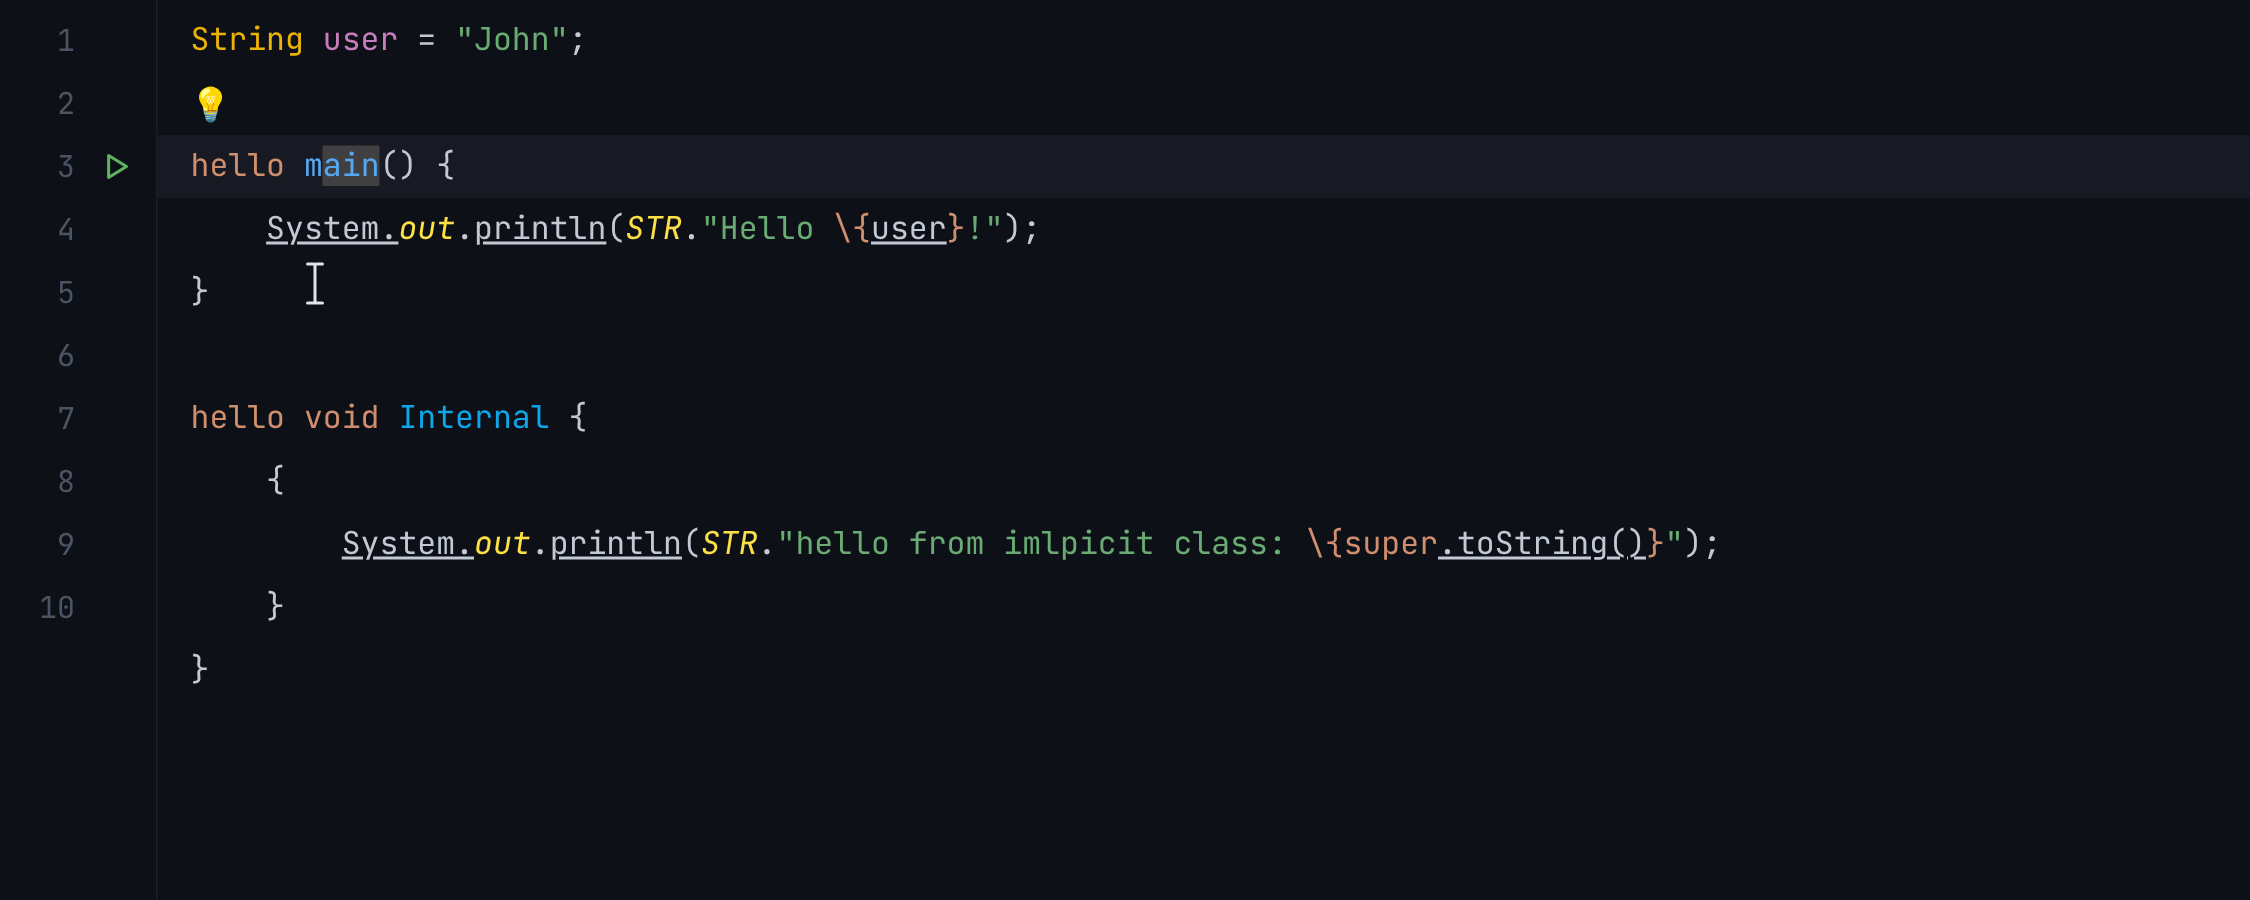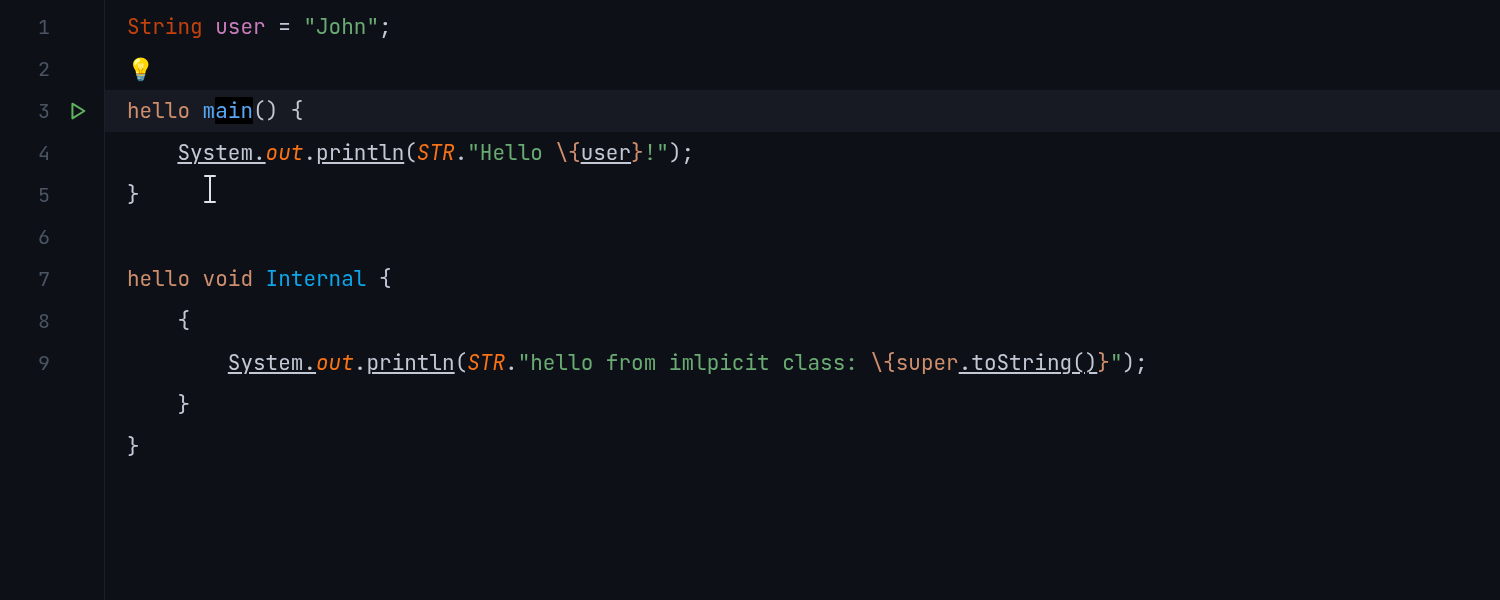--- a/index.html
+++ b/index.html
@@ -58,42 +58,42 @@
   .code-row.current {
     background: #181a23;
   }
   .code-text {
     font-size: 21px;
     white-space: pre;
     line-height: 42px;
     color: #c2c8d4;
   }
   .tok-kw     { color: #cf8e6d; }
-  .tok-type   { color: #c2410c; }
+  .tok-type   { color: #eab308; }
   .tok-ident  { color: #c77dbb; }
   .tok-fn     { color: #56a8f5; }
   .tok-punc   { color: #c2c8d4; }
   .tok-str    { color: #6aab73; }
   .tok-tmpl   { color: #cf8e6d; }
-  .tok-field  { color: #f97316; font-style: italic; }
+  .tok-field  { color: #fde047; font-style: italic; }
   .tok-class  { color: #0ea5e9; }
   .tok-plain  { color: #c2c8d4; text-decoration: underline; }
 
   .bulb {
     position: absolute;
     left: 22px;
     top: 0;
     height: 42px;
     display: flex;
     align-items: center;
     font-size: 22px;
   }
 
   .sel {
-    background: #000000;
+    background: #404040;
     border-radius: 1px;
   }
   .caret-wrap {
     position: relative;
     display: inline-block;
   }
   .caret {
     position: absolute;
     left: 0;
     top: 0;
@@ -144,20 +144,24 @@
       <div class="gutter-icon-slot"></div>
     </div>
     <div class="gutter-row">
       <div class="line-number">8</div>
       <div class="gutter-icon-slot"></div>
     </div>
     <div class="gutter-row">
       <div class="line-number">9</div>
       <div class="gutter-icon-slot"></div>
     </div>
+    <div class="gutter-row">
+      <div class="line-number">10</div>
+      <div class="gutter-icon-slot"></div>
+    </div>
   </div>
 
   <div class="code-area">
 
     <div class="code-row">
       <span class="code-text"><span class="tok-type">String </span><span class="tok-ident">user</span><span class="tok-punc"> = </span><span class="tok-str">"John"</span><span class="tok-punc">;</span></span>
     </div>
 
     <div class="code-row">
       <span class="bulb">💡</span>

